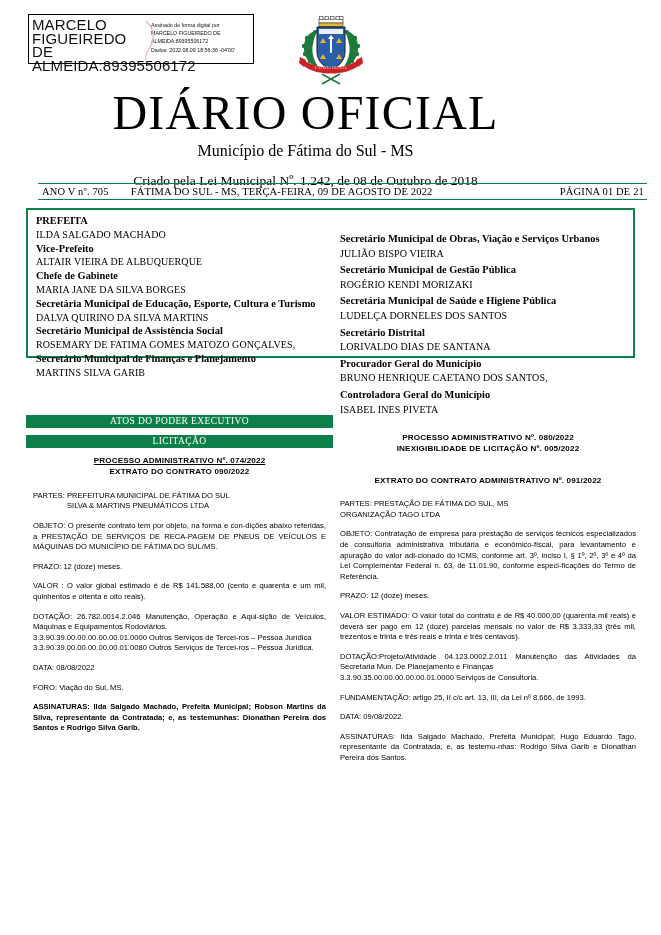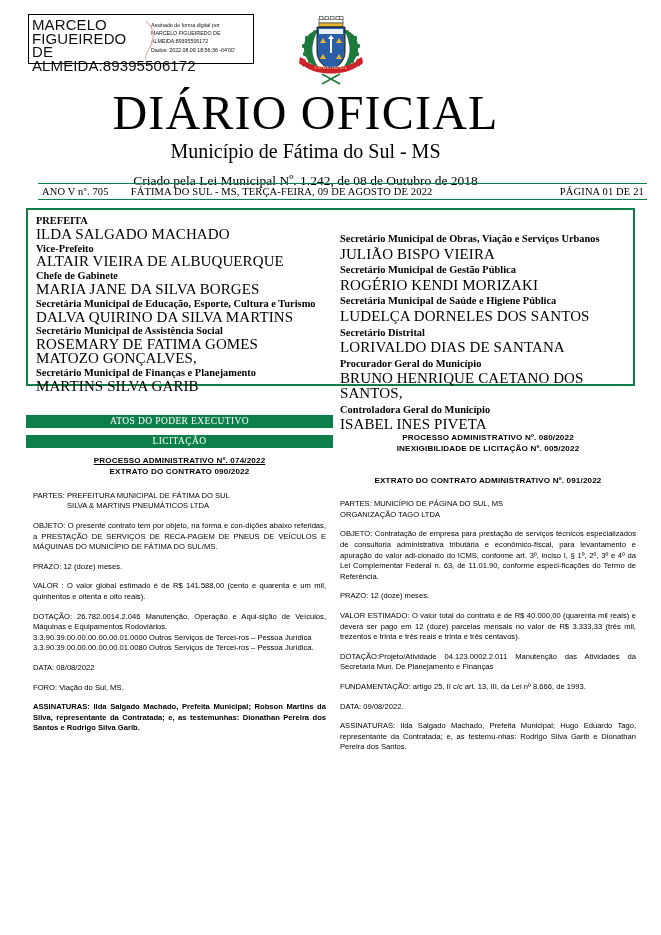--- a/index.html
+++ b/index.html
@@ -86,21 +86,21 @@
   .do-title {
     font-family: "Liberation Serif", serif;
     font-size: 48px;
     line-height: 50px;
     letter-spacing: 1.2px;
     font-weight: normal;
     margin: 0;
   }
   .do-sub {
     font-family: "Liberation Serif", serif;
-    font-size: 20px;
+    font-size: 16px;
     line-height: 24px;
     margin: 1px 0 0 0;
     font-weight: normal;
   }
   .do-law {
     font-family: "Liberation Serif", serif;
     font-size: 13.5px;
     line-height: 18px;
     margin: 9px 0 0 0;
   }
@@ -125,21 +125,21 @@
   .issue-ano { padding-left: 4px; }
   .issue-mid { padding-left: 22px; }
   .issue-pag { margin-left: auto; padding-right: 3px; }
 
   
   .officials {
     position: absolute;
     left: 26px;
     top: 208px;
     width: 609px;
-    height: 178px;
+    height: 150px;
     border: 2px solid #0d7f4a;
     box-sizing: border-box;
     display: flex;
     background: #fff;
   }
   .off-col {
     box-sizing: border-box;
     padding: 4px 6px 0 8px;
   }
   .off-col.left { width: 302px; }
@@ -147,21 +147,21 @@
   .off-role {
     font-family: "Liberation Serif", serif;
     font-weight: bold;
     font-size: 10.4px;
     line-height: 13.8px;
     text-align: justify;
     margin: 0;
   }
   .off-name {
     font-family: "Liberation Serif", serif;
-    font-size: 15px;
+    font-size: 10px;
     line-height: 13.8px;
     margin: 0;
     letter-spacing: 0.1px;
   }
   .off-col.right .off-role { line-height: 14.6px; margin-top: 2px; }
   .off-col.right .off-name { line-height: 14.6px; }
 
   
   .banner {
     position: absolute;
@@ -355,30 +355,31 @@
     <div class="gap-s"></div>
     <div class="para b">ASSINATURAS:   Ilda Salgado Machado, Prefeita Municipal; Robson Martins da Silva, representante da Contratada; e, as testemunhas: Dionathan Pereira dos Santos e Rodrigo Silva Garib.</div>
   </div>
 
   <div class="col col-right">
     <div class="head-bold">PROCESSO ADMINISTRATIVO Nº. 080/2022</div>
     <div class="head-bold">INEXIGIBILIDADE DE LICITAÇÃO Nº. 005/2022</div>
     <div class="gap-l"></div>
     <div class="head-bold">EXTRATO DO CONTRATO ADMINISTRATIVO Nº. 091/2022</div>
     <div class="gap-m"></div>
-    <div class="para left">PARTES: MUNICÍPIO DE PÁGINA DO SUL, MS</div>
+    <div class="para left">PARTES: PRESTAÇÃO DE FÁTIMA DO SUL, MS</div>
     <div class="para left">ORGANIZAÇÃO TAGO LTDA</div>
     <div class="gap-s"></div>
     <div class="para">OBJETO: Contratação de empresa para prestação de serviços técnicos especializados de consultoria administrativa tributária e econômico-fiscal, para levantamento e apuração do valor adi-cionado do ICMS, conforme art. 3º, inciso I, § 1º, 2º, 3º e 4º da Lei Complementar Federal n. 63, de 11.01.90, conforme especi-ficações do Termo de Referência.</div>
     <div class="gap-s"></div>
     <div class="para left">PRAZO:  12 (doze) meses.</div>
     <div class="gap-s"></div>
     <div class="para">VALOR ESTIMADO: O valor total do contrato é de R$ 40.000,00 (quarenta mil reais) e deverá ser pago em 12 (doze) parcelas mensais no valor de R$ 3.333,33 (três mil, trezentos e trinta e três reais e trinta e três centavos).</div>
     <div class="gap-s"></div>
     <div class="para">DOTAÇÃO:Projeto/Atividade   04.123.0002.2.011   Manutenção das Atividades da Secretaria Mun. De Planejamento e Finanças</div>
+    <div class="para left">3.3.90.35.00.00.00.00.00.01.0000 Serviços de Consultoria.</div>
     <div class="gap-s"></div>
     <div class="para">FUNDAMENTAÇÃO: artigo 25, II c/c art. 13, III, da Lei nº 8.666, de 1993.</div>
     <div class="gap-s"></div>
     <div class="para left">DATA:    09/08/2022.</div>
     <div class="gap-s"></div>
     <div class="para">ASSINATURAS: Ilda Salgado Machado, Prefeita Municipal; Hugo Eduardo Tago, representante da Contratada; e, as testemu-nhas: Rodrigo Silva Garib e Dionathan Pereira dos Santos.</div>
   </div>
 
 </div>
 

